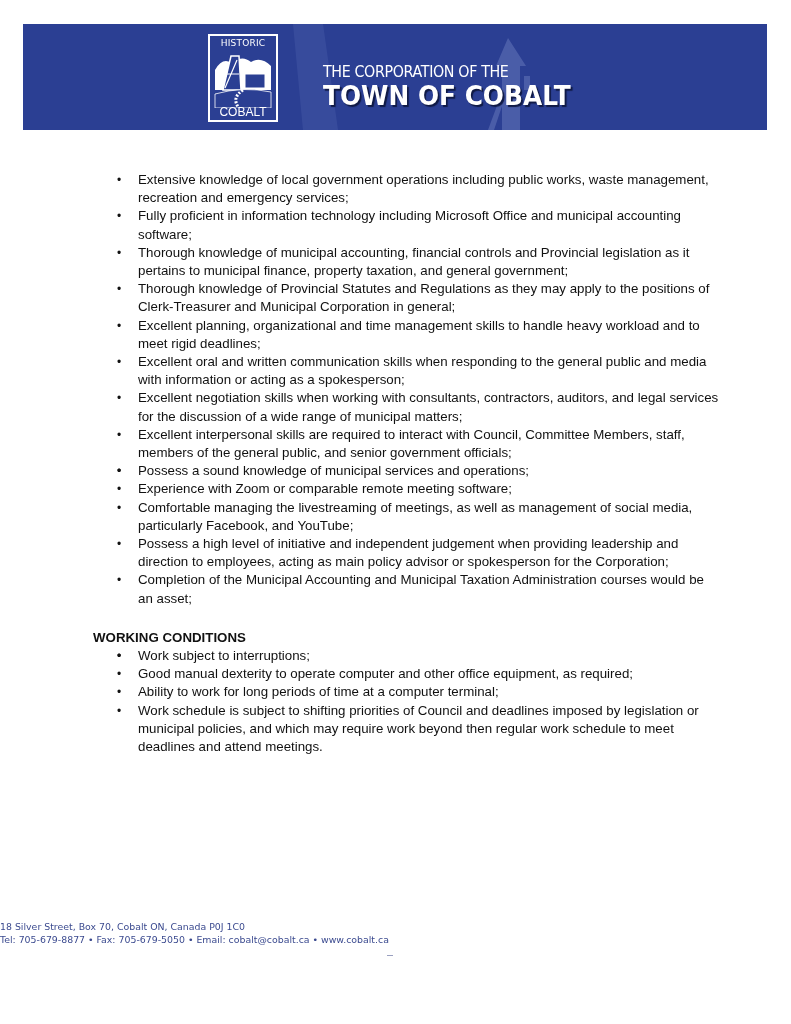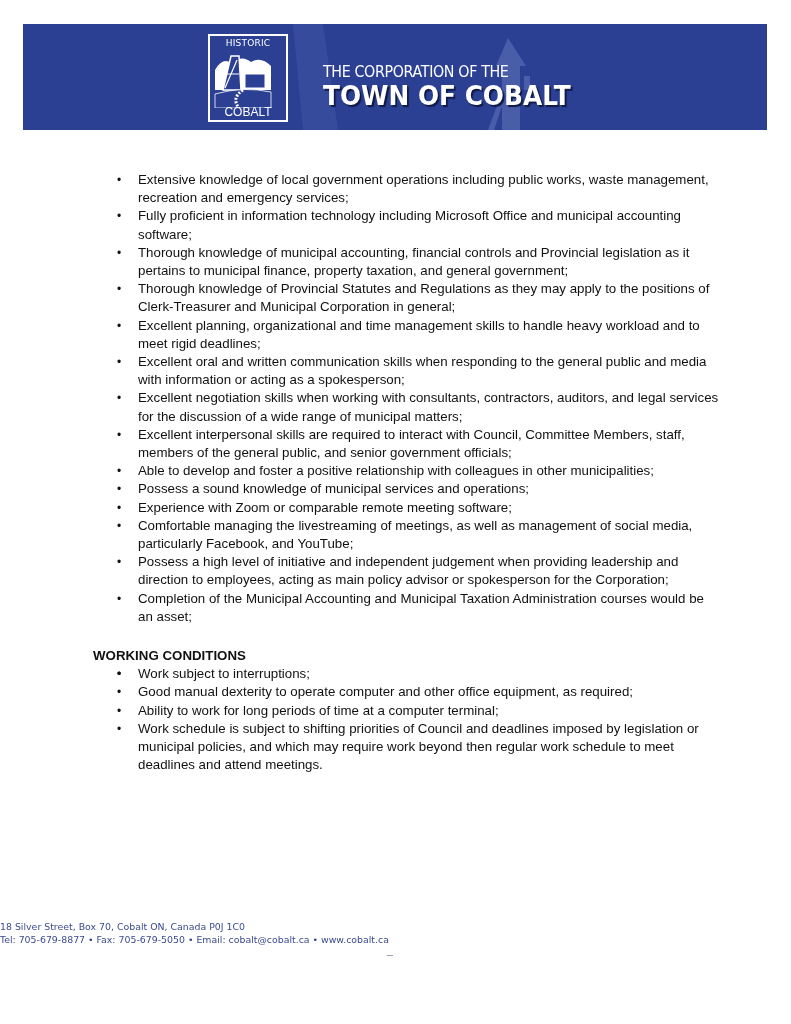--- a/index.html
+++ b/index.html
@@ -1,20 +1,20 @@
 <!DOCTYPE html>
 <html><head>
 <meta charset="utf-8">
 <style>
   html, body { margin: 0; padding: 0; background: #ffffff; }
   body { width: 791px; height: 1024px; position: relative; overflow: hidden; font-family: "Liberation Sans", sans-serif; color: #111; }
   .banner { position: absolute; left: 23px; top: 24px; width: 744px; height: 106px; background: #2b3f93; overflow: hidden; }
   .banner .ghost { position: absolute; left: 445px; top: 12px; width: 90px; height: 94px; opacity: 0.25; }
   .banner .ghost2 { position: absolute; left: 260px; top: 0; width: 60px; height: 106px; opacity: 0.12; }
-  .logo { position: absolute; left: 185px; top: 10px; width: 80px; height: 88px; border: 2px solid #ffffff; background: #2b3f93; box-sizing: border-box; }
+  .logo { position: absolute; left: 185px; top: 10px; width: 70px; height: 88px; border: 2px solid #ffffff; background: #2b3f93; box-sizing: border-box; }
   .logo .top { position: absolute; left: 0; right: 0; top: 2px; text-align: center; color: #fff; font-family: "DejaVu Sans", sans-serif; font-size: 9px; letter-spacing: 0.2px; }
   .logo .bot { position: absolute; left: 0; right: 0; bottom: 1px; text-align: center; color: #fff; font-family: Liberation Sans, sans-serif; font-size: 12px; }
   .logo svg { position: absolute; left: 3px; top: 14px; }
   .corp { position: absolute; left: 300px; top: 39px; color: #fff; font-family: "DejaVu Sans", sans-serif; font-size: 15.5px; letter-spacing: -0.4px; transform: scaleX(0.92); transform-origin: left; }
   .town { position: absolute; left: 300px; top: 56px; color: #fff; font-family: "DejaVu Sans", sans-serif; font-weight: bold; font-size: 27px; letter-spacing: 0px; text-shadow: 2px 2px 1px #101a45; transform: scaleX(0.92); transform-origin: left; }
 
   .content { position: absolute; left: 0; top: 171px; width: 791px; font-size: 13.3px; line-height: 18.2px; }
   ul { list-style: none; margin: 0; padding: 0; }
   li { position: relative; padding-left: 138px; padding-right: 70px; }
   li .bullet { position: absolute; left: 117px; top: 0; font-size: 12px; }
@@ -53,21 +53,21 @@
 <div class="content">
   <ul>
     <li><span class="bullet">•</span><span>Extensive knowledge of local government operations including public works, waste management, recreation and emergency services;</span></li>
     <li><span class="bullet">•</span><span>Fully proficient in information technology including Microsoft Office and municipal accounting software;</span></li>
     <li><span class="bullet">•</span><span>Thorough knowledge of municipal accounting, financial controls and Provincial legislation as it pertains to municipal finance, property taxation, and general government;</span></li>
     <li><span class="bullet">•</span><span>Thorough knowledge of Provincial Statutes and Regulations as they may apply to the positions of Clerk-Treasurer and Municipal Corporation in general;</span></li>
     <li><span class="bullet">•</span><span>Excellent planning, organizational and time management skills to handle heavy workload and to meet rigid deadlines;</span></li>
     <li><span class="bullet">•</span><span>Excellent oral and written communication skills when responding to the general public and media with information or acting as a spokesperson;</span></li>
     <li><span class="bullet">•</span><span>Excellent negotiation skills when working with consultants, contractors, auditors, and legal services for the discussion of a wide range of municipal matters;</span></li>
     <li><span class="bullet">•</span><span>Excellent interpersonal skills are required to interact with Council, Committee Members, staff, members of the general public, and senior government officials;</span></li>
-    <li><span class="bullet">•</span><span>Able to develop and foster a positive relationship with colleagues in other municipalities;</span></li>
+    <li><span class="bullet">•</span></li>
     <li><span class="bullet">•</span><span>Possess a sound knowledge of municipal services and operations;</span></li>
     <li><span class="bullet">•</span><span>Experience with Zoom or comparable remote meeting software;</span></li>
     <li><span class="bullet">•</span><span>Comfortable managing the livestreaming of meetings, as well as management of social media, particularly Facebook, and YouTube;</span></li>
     <li><span class="bullet">•</span><span>Possess a high level of initiative and independent judgement when providing leadership and direction to employees, acting as main policy advisor or spokesperson for the Corporation;</span></li>
     <li><span class="bullet">•</span><span>Completion of the Municipal Accounting and Municipal Taxation Administration courses would be an asset;</span></li>
   </ul>
 
   <div class="heading">WORKING CONDITIONS</div>
   <ul>
     <li><span class="bullet">•</span></li>

